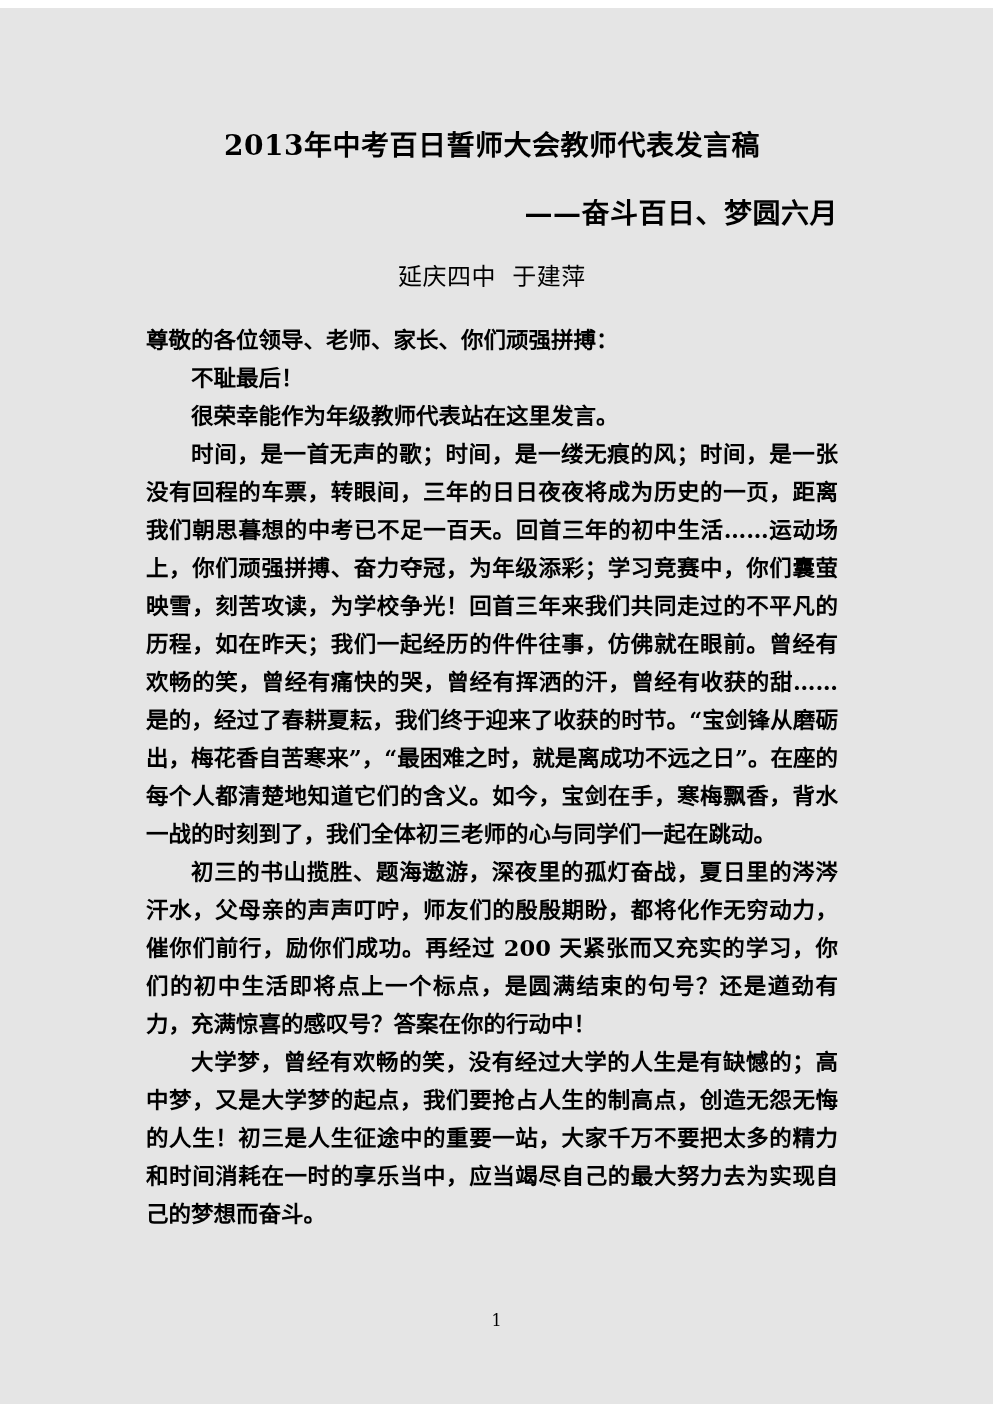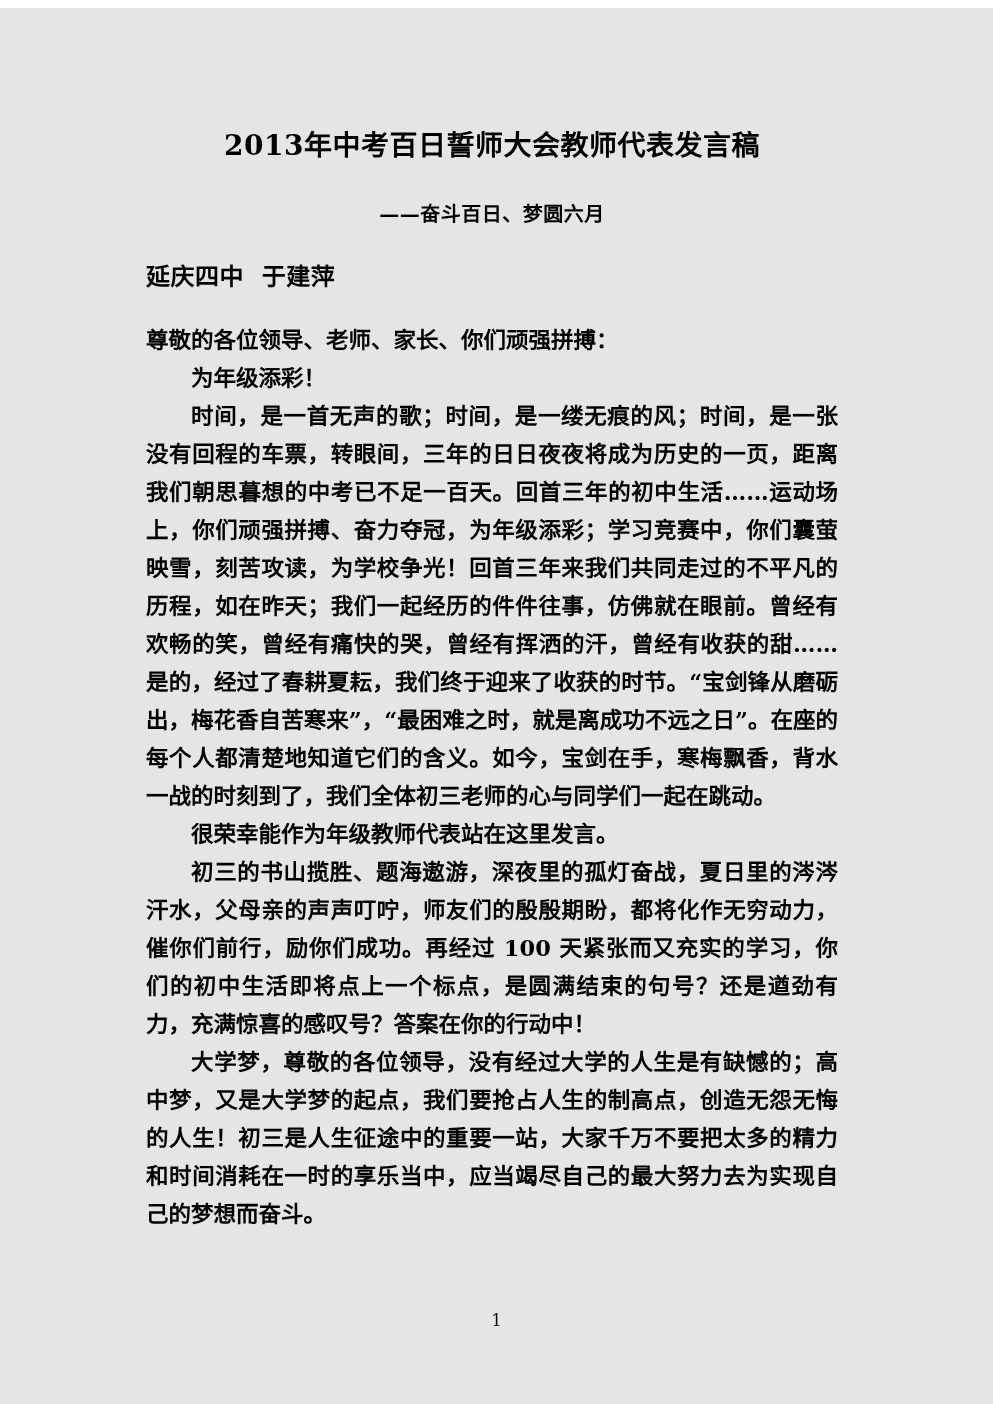--- a/index.html
+++ b/index.html
@@ -36,36 +36,36 @@
     font-weight: 700;
     text-align: center;
     letter-spacing: 0.5px;
     margin: 0;
     padding-top: 118px;
     white-space: pre;
   }
 
   .doc-subtitle {
     font-family: "DejaVu Serif", "Liberation Serif", serif;
-    font-size: 20px;
+    font-size: 28px;
     line-height: 38px;
     font-weight: 700;
-    text-align: center;
+    text-align: right;
     letter-spacing: 0.5px;
     margin: 0;
     padding-top: 29px;
     white-space: pre;
   }
 
   .doc-byline {
     font-family: "DejaVu Serif", "Liberation Serif", serif;
     font-size: 24px;
     line-height: 36px;
-    font-weight: 700;
-    text-align: left;
+    font-weight: 400;
+    text-align: center;
     letter-spacing: 0.5px;
     margin: 0;
     padding-top: 26px;
     white-space: pre;
   }
 
   
   .body-block {
     padding-top: 26px;
   }
@@ -112,29 +112,29 @@
     <h1 class="doc-title">2013年中考百日誓师大会教师代表发言稿</h1>
 
     <h2 class="doc-subtitle">——奋斗百日、梦圆六月</h2>
 
     <h3 class="doc-byline">延庆四中  于建萍</h3>
 
     <div class="body-block">
 
       <p class="para no-indent">尊敬的各位领导、老师、家长、你们顽强拼搏：</p>
 
-      <p class="para">为年级添彩！</p>
+      <p class="para">不耻最后！</p>
+
+      <p class="para">很荣幸能作为年级教师代表站在这里发言。</p>
 
       <p class="para">时间，是一首无声的歌；时间，是一缕无痕的风；时间，是一张没有回程的车票，转眼间，三年的日日夜夜将成为历史的一页，距离我们朝思暮想的中考已不足一百天。回首三年的初中生活……运动场上，你们顽强拼搏、奋力夺冠，为年级添彩；学习竞赛中，你们囊萤映雪，刻苦攻读，为学校争光！回首三年来我们共同走过的不平凡的历程，如在昨天；我们一起经历的件件往事，仿佛就在眼前。曾经有欢畅的笑，曾经有痛快的哭，曾经有挥洒的汗，曾经有收获的甜……是的，经过了春耕夏耘，我们终于迎来了收获的时节。“宝剑锋从磨砺出，梅花香自苦寒来”，“最困难之时，就是离成功不远之日”。在座的每个人都清楚地知道它们的含义。如今，宝剑在手，寒梅飘香，背水一战的时刻到了，我们全体初三老师的心与同学们一起在跳动。</p>
 
-      <p class="para">很荣幸能作为年级教师代表站在这里发言。</p>
+      <p class="para">初三的书山揽胜、题海遨游，深夜里的孤灯奋战，夏日里的涔涔汗水，父母亲的声声叮咛，师友们的殷殷期盼，都将化作无穷动力，催你们前行，励你们成功。再经过 200 天紧张而又充实的学习，你们的初中生活即将点上一个标点，是圆满结束的句号？还是遒劲有力，充满惊喜的感叹号？答案在你的行动中！</p>
 
-      <p class="para">初三的书山揽胜、题海遨游，深夜里的孤灯奋战，夏日里的涔涔汗水，父母亲的声声叮咛，师友们的殷殷期盼，都将化作无穷动力，催你们前行，励你们成功。再经过 100 天紧张而又充实的学习，你们的初中生活即将点上一个标点，是圆满结束的句号？还是遒劲有力，充满惊喜的感叹号？答案在你的行动中！</p>
-
-      <p class="para">大学梦，尊敬的各位领导，没有经过大学的人生是有缺憾的；高中梦，又是大学梦的起点，我们要抢占人生的制高点，创造无怨无悔的人生！初三是人生征途中的重要一站，大家千万不要把太多的精力和时间消耗在一时的享乐当中，应当竭尽自己的最大努力去为实现自己的梦想而奋斗。</p>
+      <p class="para">大学梦，曾经有欢畅的笑，没有经过大学的人生是有缺憾的；高中梦，又是大学梦的起点，我们要抢占人生的制高点，创造无怨无悔的人生！初三是人生征途中的重要一站，大家千万不要把太多的精力和时间消耗在一时的享乐当中，应当竭尽自己的最大努力去为实现自己的梦想而奋斗。</p>
 
 
     </div>
   </div>
 
   <div class="page-number">1</div>
 
 </div>
 
 </body></html>

